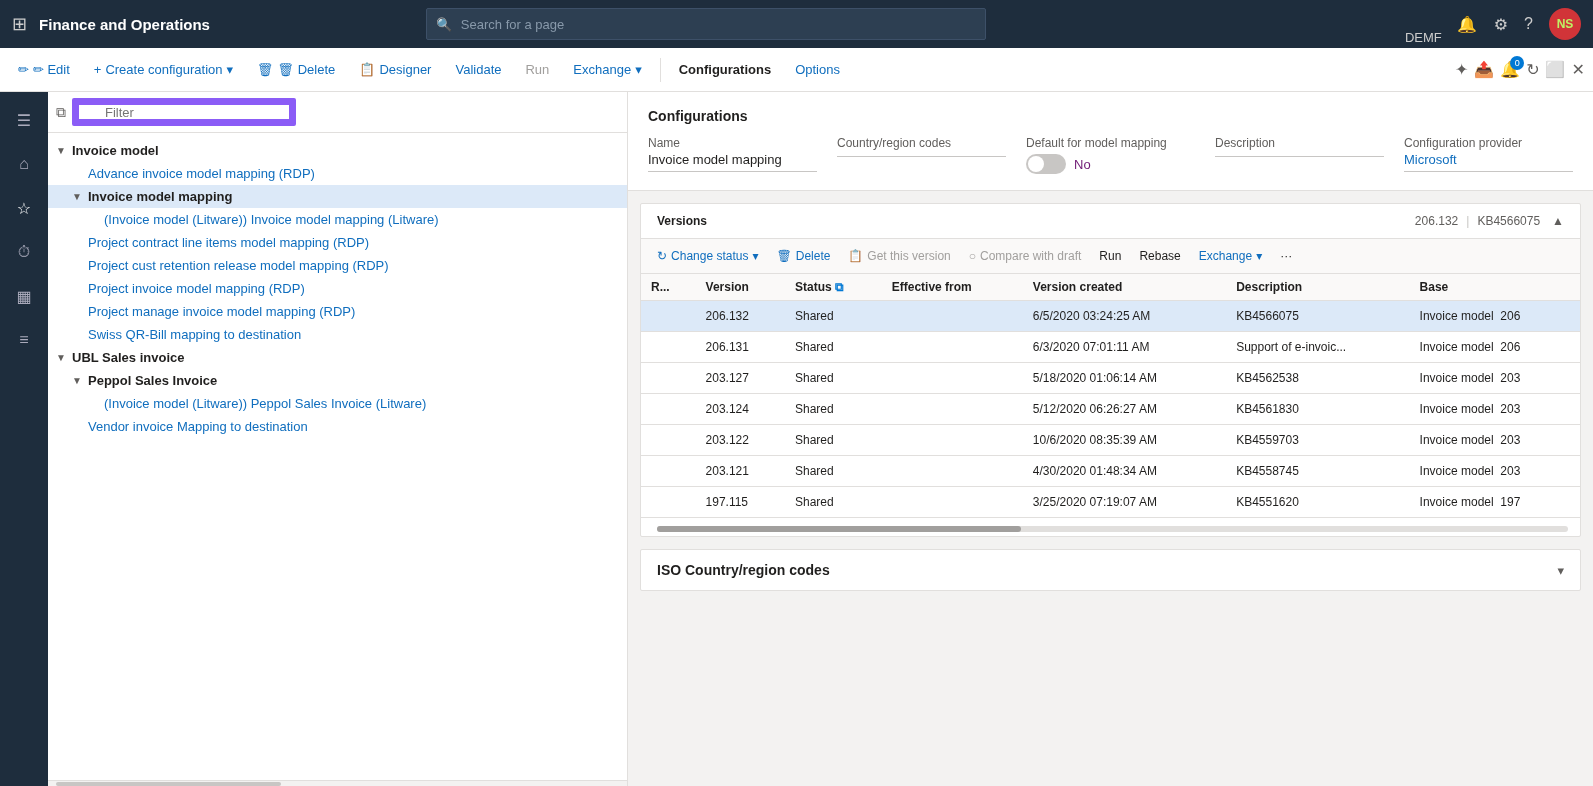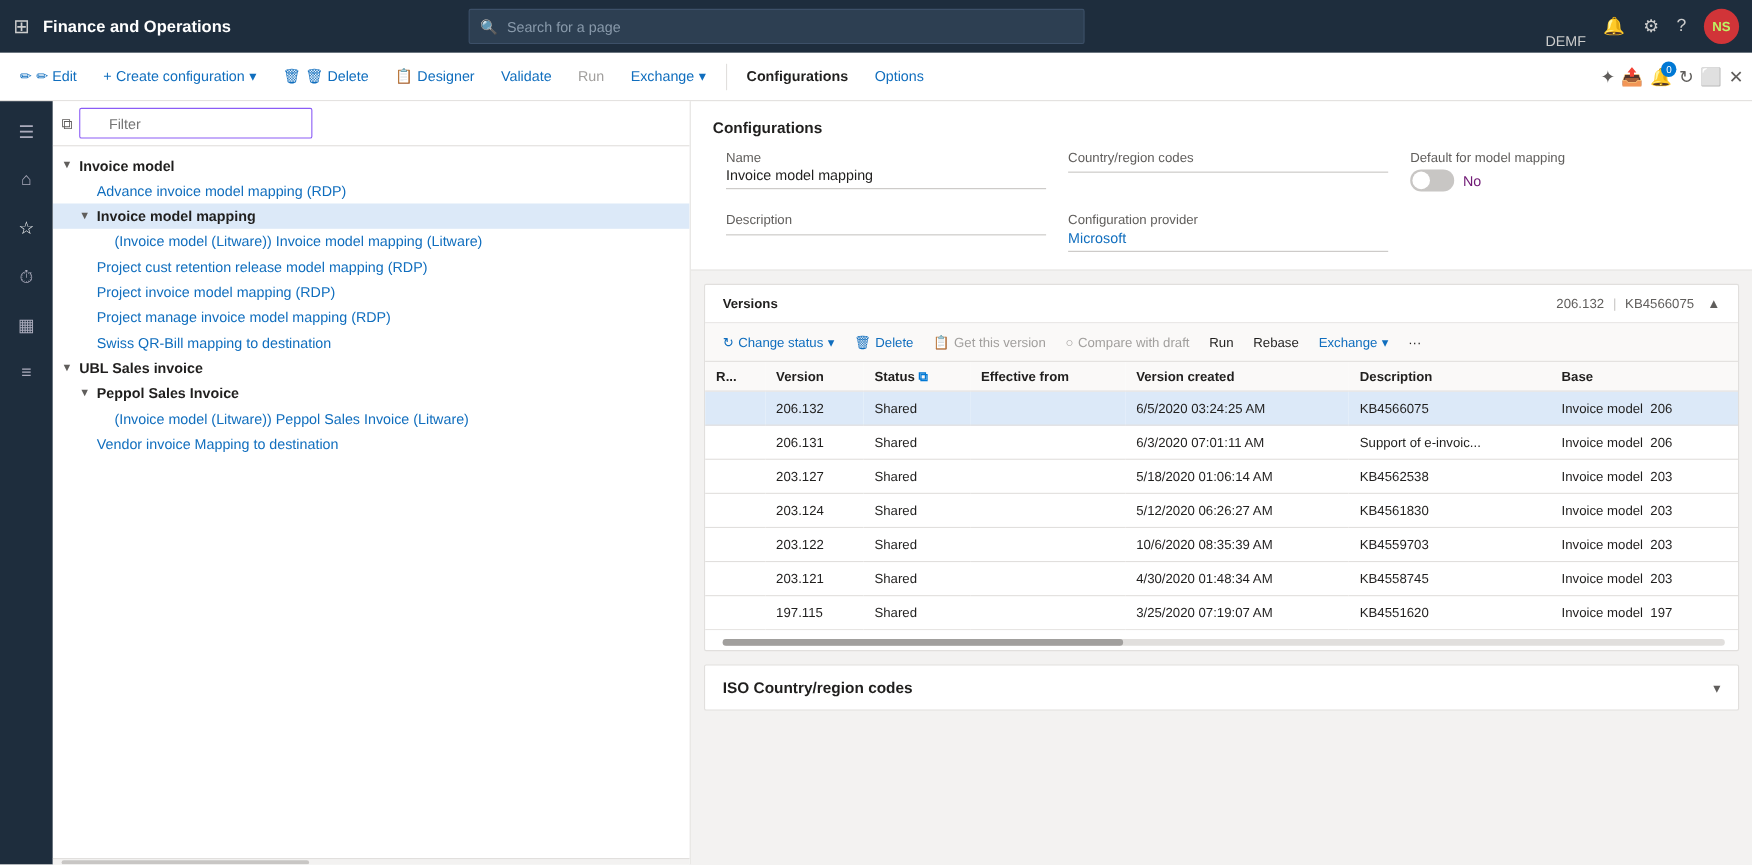--- a/index.html
+++ b/index.html
@@ -136,21 +136,21 @@
     .left-panel-toolbar {
       display: flex;
       align-items: center;
       padding: 6px 8px;
       gap: 6px;
       border-bottom: 1px solid #e1dfdd;
     }
     .filter-icon { color: #605e5c; font-size: 14px; cursor: pointer; }
     .filter-input {
       flex: 1;
-      border: 1px solid #8b5cf6;
+      border: 7px solid #8b5cf6;
       border-radius: 2px;
       height: 28px;
       padding: 0 8px 0 26px;
       font-size: 13px;
       outline: none;
       position: relative;
     }
     .filter-input-wrap {
       position: relative;
       flex: 1;
@@ -192,23 +192,22 @@
       flex-direction: column;
     }
     .config-header {
       background: white;
       padding: 16px 20px;
       border-bottom: 1px solid #e1dfdd;
     }
     .config-title { font-size: 14px; font-weight: 600; color: #201f1e; margin-bottom: 12px; }
     .config-fields {
       display: grid;
-      grid-template-columns: 1fr 1fr 1fr;
-      gap: 19px 20px;
-      margin-left: 12px;
+      grid-template-columns: 1fr 1fr 1fr 1fr 1fr;
+      gap: 8px 20px;
     }
     .field-group { display: flex; flex-direction: column; gap: 2px; }
     .field-label { font-size: 12px; color: #605e5c; }
     .field-value { font-size: 13px; color: #201f1e; border-bottom: 1px solid #c8c6c4; padding-bottom: 4px; }
     .field-value.link { color: #106ebe; cursor: pointer; }
     .toggle-wrap { display: flex; align-items: center; gap: 8px; margin-top: 2px; }
     .toggle {
       width: 40px; height: 20px;
       background: #c8c6c4;
       border-radius: 10px;
@@ -414,20 +413,24 @@
         <span class="chevron"></span>
         <span class="item-text link">Advance invoice model mapping (RDP)</span>
       </div>
       <div class="tree-item indent-1 selected bold">
         <span class="chevron">▼</span>
         <span class="item-text">Invoice model mapping</span>
       </div>
       <div class="tree-item indent-2">
         <span class="chevron"></span>
         <span class="item-text link">(Invoice model (Litware)) Invoice model mapping (Litware)</span>
+      </div>
+      <div class="tree-item indent-1">
+        <span class="chevron"></span>
+        <span class="item-text link">Project contract line items model mapping (RDP)</span>
       </div>
       <div class="tree-item indent-1">
         <span class="chevron"></span>
         <span class="item-text link">Project cust retention release model mapping (RDP)</span>
       </div>
       <div class="tree-item indent-1">
         <span class="chevron"></span>
         <span class="item-text link">Project invoice model mapping (RDP)</span>
       </div>
       <div class="tree-item indent-1">

